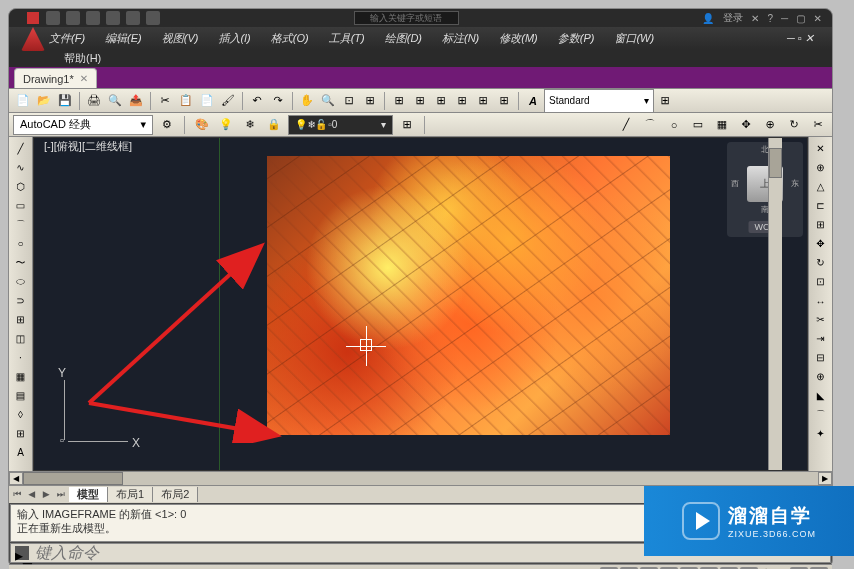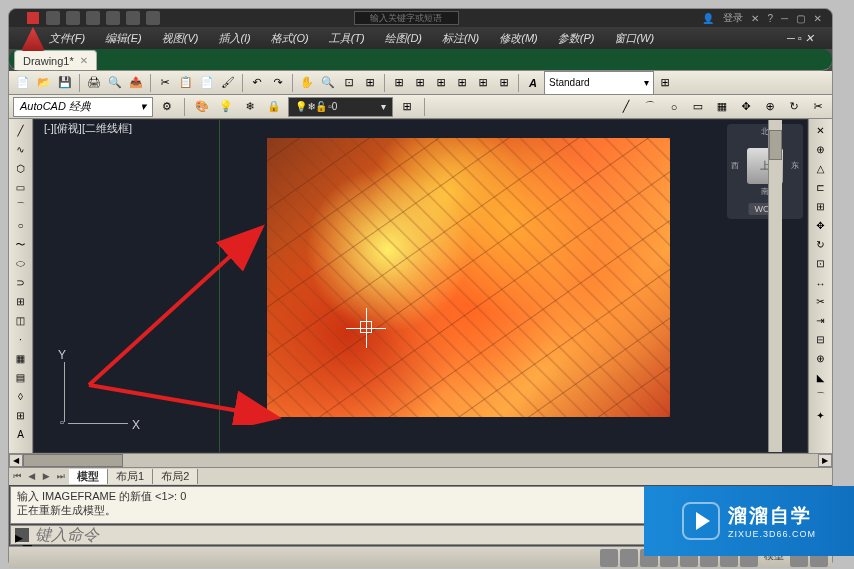--- a/index.html
+++ b/index.html
@@ -13,31 +13,31 @@
     .title-text { color: #999; font-size: 10px; position: absolute; left: 50%; transform: translateX(-50%); }
     .title-search { position: absolute; left: 345px; width: 105px; height: 14px; background: #1a1a1a; border: 1px solid #555; font-size: 9px; color: #777; padding-left: 15px; }
     .title-right { position: absolute; right: 10px; display: flex; align-items: center; gap: 8px; }
     .title-right span { color: #aaa; font-size: 10px; }
     
     .menu-bar { height: 22px; background: linear-gradient(#3a3a3a, #2a2a2a); display: flex; align-items: center; padding-left: 30px; font-style: italic; }
     .app-icon { position: absolute; left: 12px; top: 18px; width: 24px; height: 24px; background: linear-gradient(#e04040, #a02020); border-radius: 3px; clip-path: polygon(50% 0, 100% 100%, 0 100%); }
     .menu-item { color: #ddd; font-size: 11px; padding: 0 10px; cursor: pointer; }
     .help-bar { height: 18px; background: #2a2a2a; padding-left: 45px; display: flex; align-items: center; }
     
-    .tab-bar { height: 22px; background: #14532d; display: flex; align-items: flex-end; padding-left: 5px; border-bottom: 1px solid #888; border-radius: 10px; }
+    .tab-bar { height: 22px; background: #701a75; display: flex; align-items: flex-end; padding-left: 5px; border-bottom: 1px solid #888; }
     .doc-tab { height: 20px; background: #f5f2e8; border: 1px solid #aaa; border-bottom: none; border-radius: 4px 4px 0 0; padding: 0 8px; display: flex; align-items: center; font-size: 11px; color: #333; }
     .tab-close { margin-left: 6px; color: #888; font-size: 10px; }
     
     .toolbar { height: 24px; background: linear-gradient(#f0ede0, #d8d4c8); border-bottom: 1px solid #888; display: flex; align-items: center; padding: 0 4px; gap: 1px; }
     .tool-btn { width: 20px; height: 20px; background: transparent; border: 1px solid transparent; display: flex; align-items: center; justify-content: center; font-size: 11px; }
     .tool-group-sep { width: 1px; height: 18px; background: #999; margin: 0 3px; }
     .tool-dropdown { height: 24px; background: #fff; border: 1px solid #888; padding: 0 4px; display: flex; align-items: center; font-size: 10px; min-width: 60px; }
     
     .workspace-bar { height: 24px; background: linear-gradient(#f0ede0, #d8d4c8); border-bottom: 1px solid #888; display: flex; align-items: center; padding: 0 4px; gap: 4px; }
-    .ws-select { height: 20px; background: #fff; border: 1px solid #888; padding: 0 6px; display: flex; align-items: center; font-size: 11px; min-width: 140px; font-style: italic; }
+    .ws-select { height: 20px; background: #fff; border: 1px solid #888; padding: 0 6px; display: flex; align-items: center; font-size: 11px; min-width: 140px; }
     .layer-select { height: 20px; background: #2a2a2a; border: 1px solid #888; padding: 0 6px; display: flex; align-items: center; font-size: 10px; color: #ddd; min-width: 105px; }
     
     .main-area { display: flex; height: 334px; background: #d8d4c8; }
     .left-toolbar { width: 24px; background: linear-gradient(90deg, #e8e4d8, #d0ccc0); border-right: 1px solid #888; display: flex; flex-direction: column; padding: 2px 0; }
     .left-toolbar .vt-btn { width: 20px; height: 19px; margin: 0 auto; font-size: 10px; display: flex; align-items: center; justify-content: center; }
     .right-toolbar { width: 24px; background: linear-gradient(90deg, #d0ccc0, #e8e4d8); border-left: 1px solid #888; display: flex; flex-direction: column; padding: 2px 0; }
     .right-toolbar .vt-btn { width: 20px; height: 19px; margin: 0 auto; font-size: 10px; display: flex; align-items: center; justify-content: center; }
     
     .canvas-area { flex: 1; background: #1a1f2a; position: relative; border: 1px solid #333; }
     .canvas-label { position: absolute; left: 10px; top: 1px; color: #ddd; font-size: 11px; }
@@ -137,20 +137,23 @@
     <span class="menu-item">格式(O)</span>
     <span class="menu-item">工具(T)</span>
     <span class="menu-item">绘图(D)</span>
     <span class="menu-item">标注(N)</span>
     <span class="menu-item">修改(M)</span>
     <span class="menu-item">参数(P)</span>
     <span class="menu-item">窗口(W)</span>
     <span style="margin-left:auto;margin-right:8px" class="menu-item">─ ▫ ✕</span>
   </div>
 
+  <div class="help-bar">
+    <span class="menu-item">帮助(H)</span>
+  </div>
 
   <div class="tab-bar">
     <div class="doc-tab">
       <span>Drawing1*</span>
       <span class="tab-close">✕</span>
     </div>
   </div>
 
   <div class="toolbar">
     <div class="tool-btn">📄</div>

